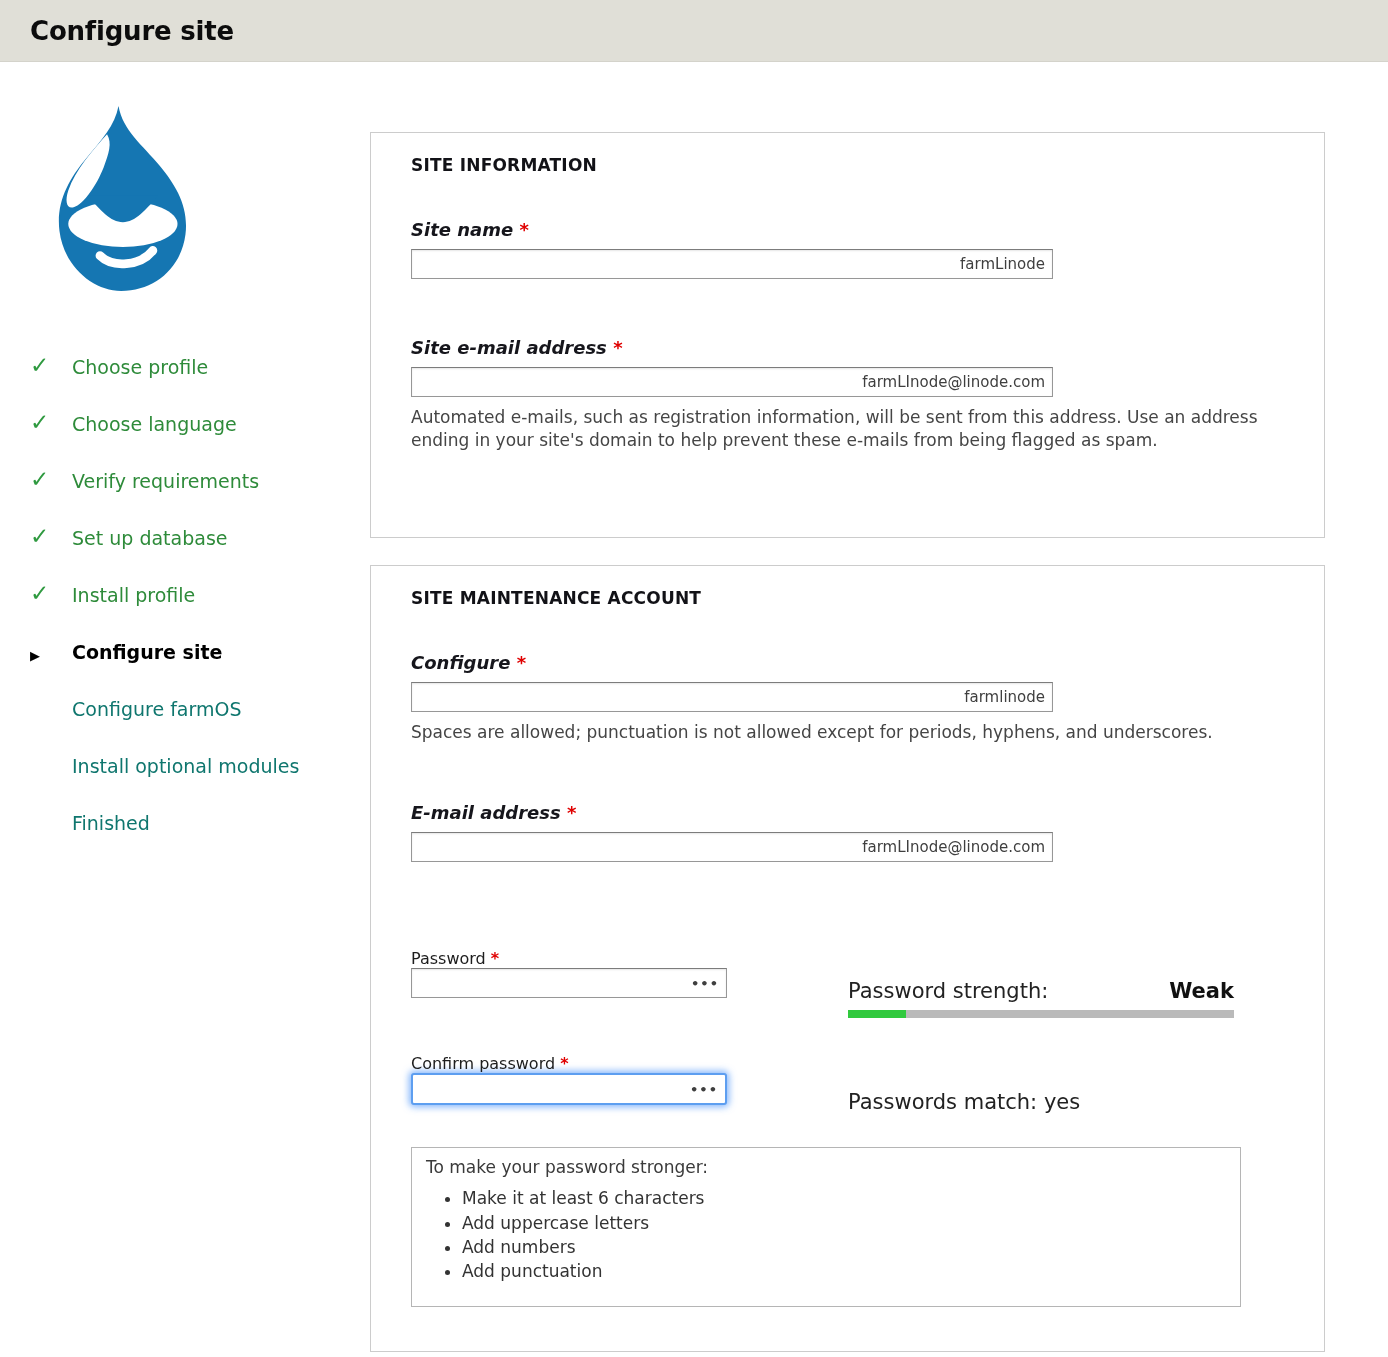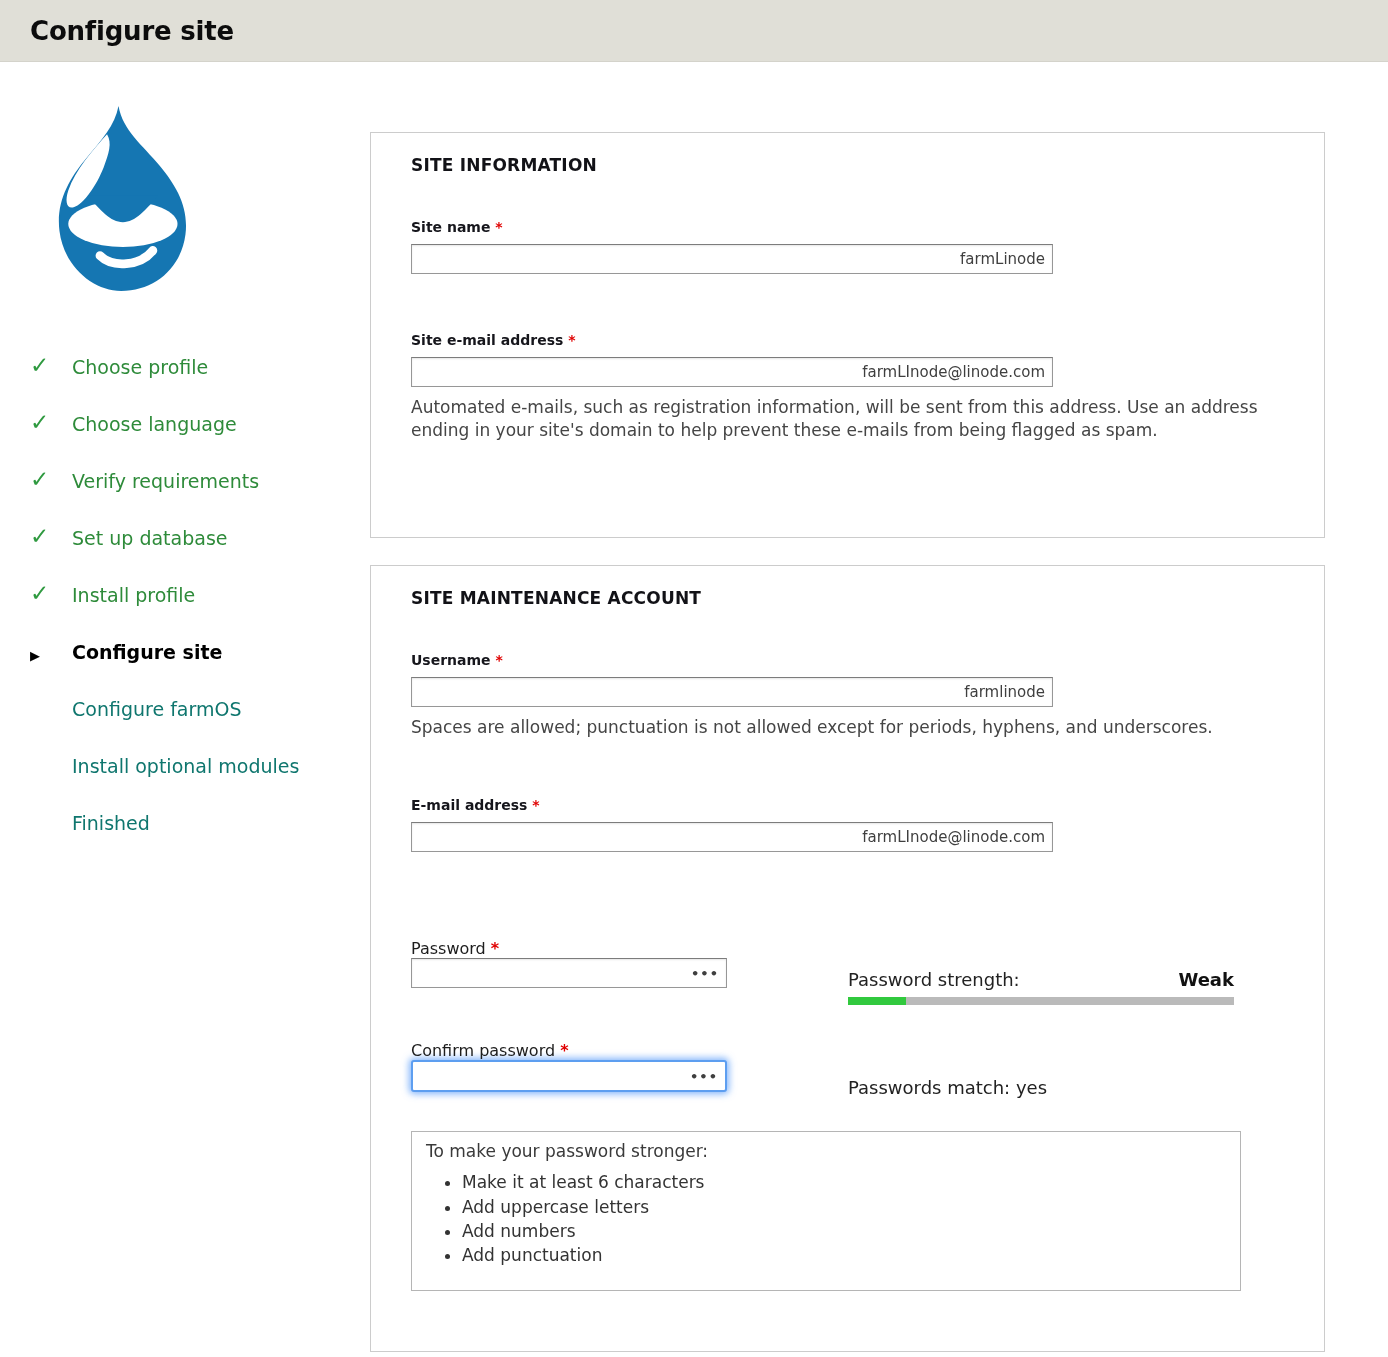--- a/index.html
+++ b/index.html
@@ -79,24 +79,25 @@
     font-size: 17px;
     font-weight: bold;
     color: #121217;
     margin: 4px 0 44px;
     letter-spacing: 0.2px;
   }
   .form-item { margin: 0 0 58px; }
   .form-item.last { margin-bottom: 17px; }
   .form-item label {
     display: block;
-    font-size: 14px;
+    font-size: 18px;
     font-weight: bold;
     color: #16161c;
     margin-bottom: 9px;
+    font-style: italic;
   }
   .req { color: #e00000; font-weight: bold; }
   .text-input {
     display: block;
     height: 30px;
     border: 1px solid #979797;
     border-top-color: #7c7c7c;
     box-shadow: inset 0 1px 2px rgba(0,0,0,0.10);
     font-family: "DejaVu Sans", "Liberation Sans", sans-serif;
     font-size: 15px;
@@ -122,21 +123,21 @@
     color: #454545;
     margin: 9px 0 0;
   }
   .description.site-mail { max-width: 910px; }
   .description.username { max-width: 835px; }
   
   .pw-row { display: flex; margin-bottom: 0; }
   .pw-row.row1 { margin-top: 87px; }
   .pw-row.row2 { margin-top: 36px; }
   .pw-left { width: 437px; flex: 0 0 437px; }
-  .pw-right { width: 386px; flex: 0 0 386px; font-size: 18px; color: #222; }
+  .pw-right { width: 386px; flex: 0 0 386px; font-size: 21px; color: #222; }
   .pw-row.row1 .pw-right { padding-top: 30px; }
   .pw-row.row2 .pw-right { padding-top: 36px; }
   .strength-head { display: flex; justify-content: space-between; align-items: baseline; }
   .strength-value { font-weight: bold; color: #111; }
   .strength-track {
     margin-top: 7px;
     height: 8px;
     background: #bababa;
     width: 100%;
     position: relative;
@@ -234,21 +235,21 @@
         <input type="text" class="text-input wide" value="farmLInode@linode.com" style="">
         <p class="description site-mail">Automated e-mails, such as registration information, will be sent from this address. Use an address ending in your site's domain to help prevent these e-mails from being flagged as spam.</p>
       </div>
     </fieldset>
 
     <fieldset class="panel second">
       <div class="legend">SITE MAINTENANCE ACCOUNT</div>
 
       <div class="form-item">
         <label>
-          <span>Username</span>
+          <span>Configure</span>
           <span class="req">*</span>
         </label>
         <input type="text" class="text-input wide" value="farmlinode" style="">
         <p class="description username">Spaces are allowed; punctuation is not allowed except for periods, hyphens, and underscores.</p>
       </div>
 
       <div class="form-item">
         <label>
           <span>E-mail address</span>
           <span class="req">*</span>

